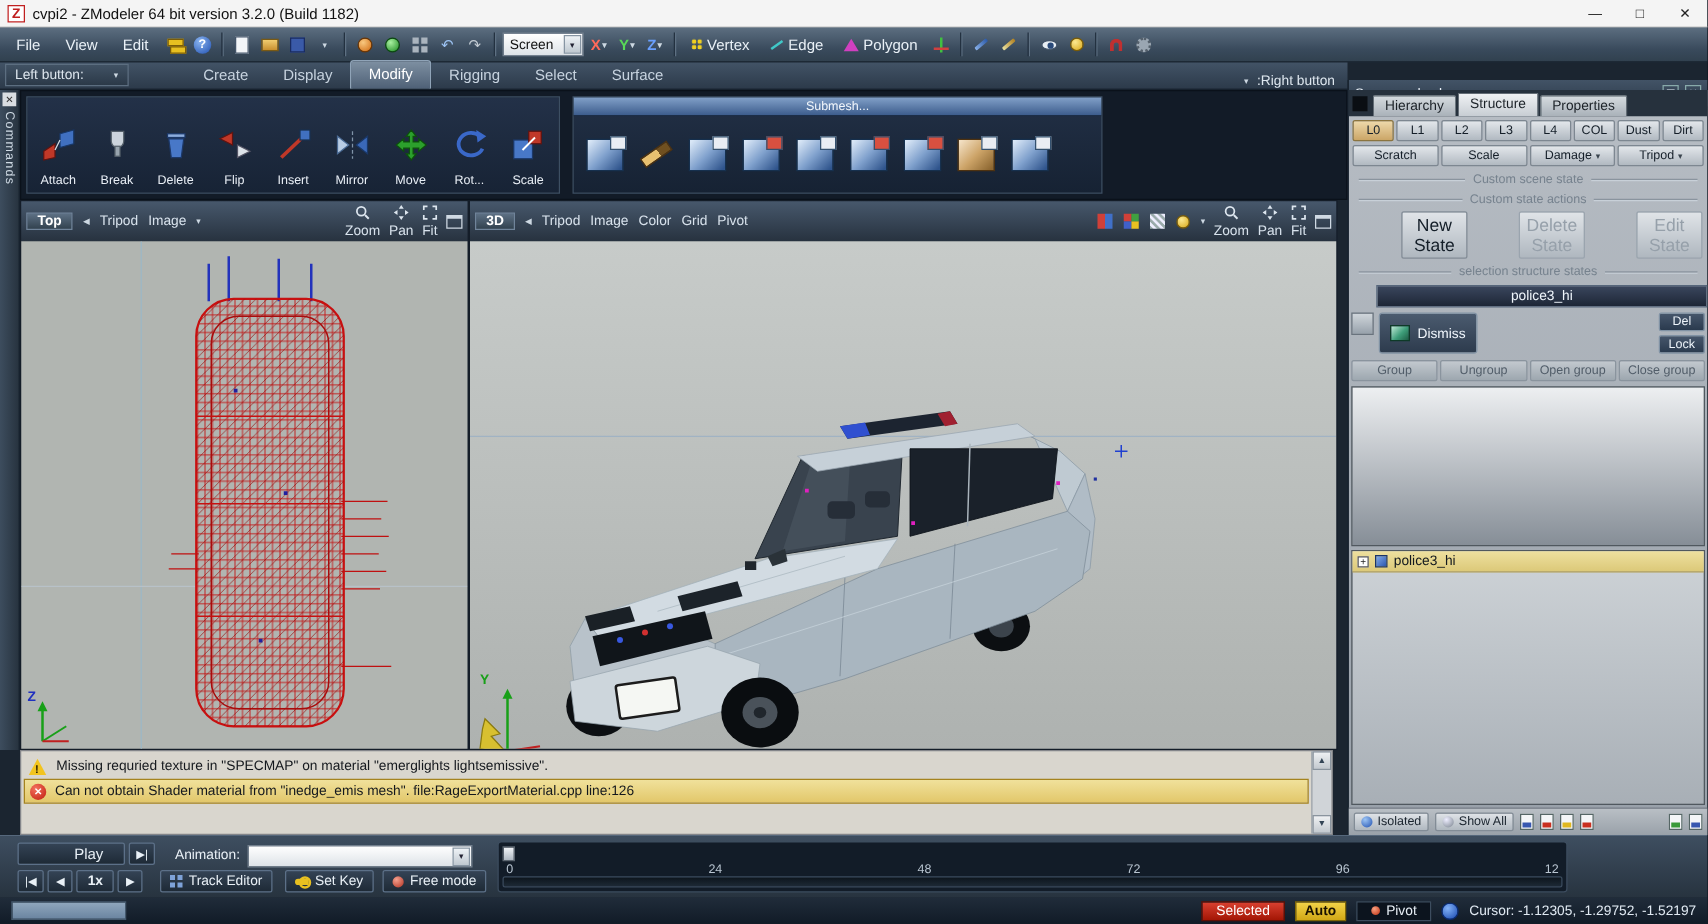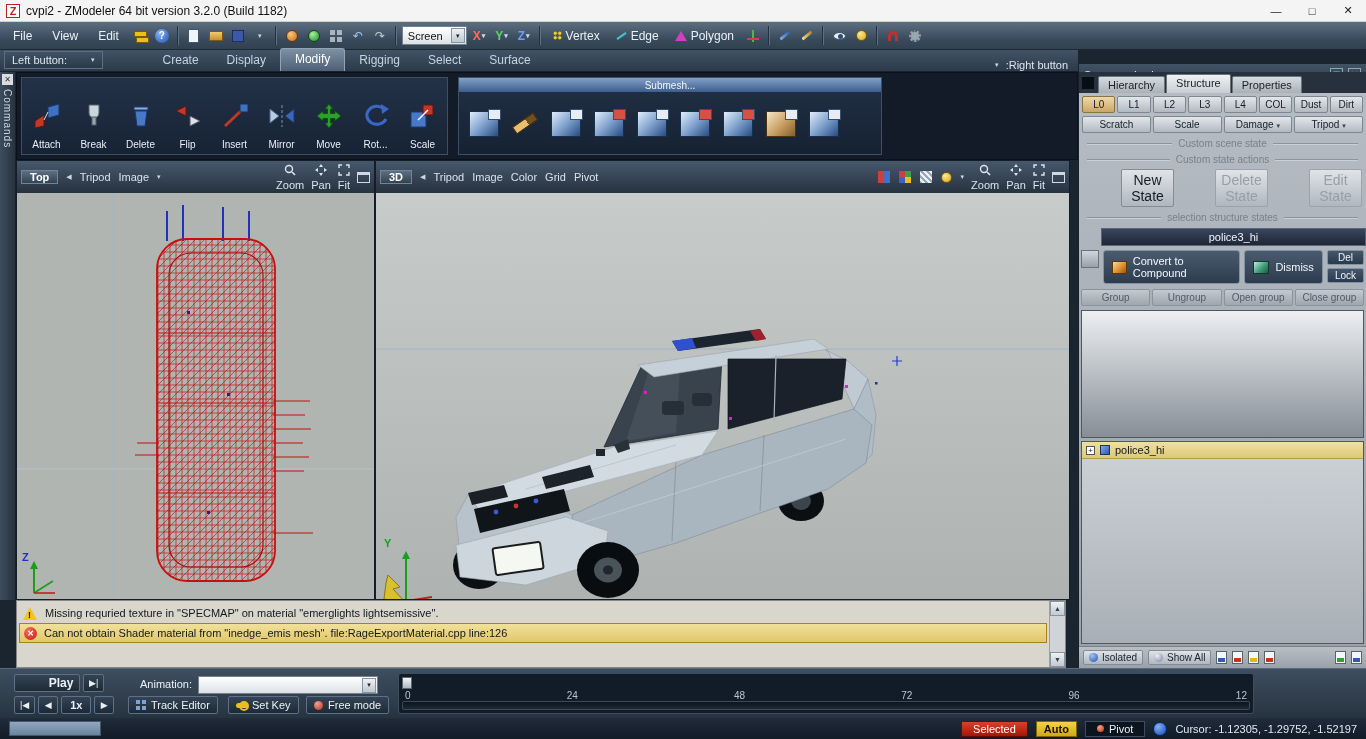--- a/index.html
+++ b/index.html
@@ -157,21 +157,21 @@
 .warn-ico b{position:absolute;left:5px;top:3px;font-size:9px;color:#231a00;z-index:1;}
 .err-ico{width:13px;height:13px;border-radius:50%;background:radial-gradient(circle at 35% 30%,#f4705e,#bf1d0e);color:#fff;font-size:8px;font-weight:bold;text-align:center;line-height:13px;flex-shrink:0;}
 .msg-scroll{width:16px;background:#d0d4d8;border-left:1px solid #9aa0a6;display:flex;flex-direction:column;justify-content:space-between;}
 .sc-btn{height:15px;background:linear-gradient(#eff1f3,#c3c9cf);border:1px solid #8a949e;font-size:7px;color:#345;display:flex;align-items:center;justify-content:center;}
 
 
 .playback{position:absolute;left:0;top:668px;width:1366px;height:50px;background:linear-gradient(#3e4e60,#27333f);border-top:1px solid #56687c;}
 .pb-row1{position:absolute;left:14px;top:5px;display:flex;gap:3px;}
 .pb-row2{position:absolute;left:14px;top:27px;display:flex;gap:3px;}
 .pbtn{height:18px;min-width:20px;padding:0 5px;background:linear-gradient(#34435 5,#1e2a36);background:linear-gradient(#344355,#1e2a36);border:1px solid #5c7088;color:#e9f0f6;font-size:9px;display:flex;align-items:center;justify-content:center;border-radius:2px;}
-.pbtn.big{width:66px;font-size:12px;font-weight:bold;padding-left:33px;}
+.pbtn.big{width:86px;font-size:12px;font-weight:normal;padding-left:33px;}
 .pbtn.speed{font-size:11px;font-weight:bold;width:30px;}
 .pb-label{position:absolute;left:140px;top:9px;color:#e9f0f6;font-size:11px;}
 .pb-combo{position:absolute;left:198px;top:7px;width:180px;height:18px;}
 .pb-btn{position:absolute;top:27px;height:18px;display:flex;align-items:center;gap:5px;padding:0 7px;background:linear-gradient(#344355,#1e2a36);border:1px solid #5c7088;color:#e9f0f6;font-size:11px;border-radius:2px;}
 .ki-grid{width:10px;height:10px;background:
  linear-gradient(#7ea2d8,#7ea2d8) 0 0/4px 4px no-repeat,
  linear-gradient(#7ea2d8,#7ea2d8) 6px 0/4px 4px no-repeat,
  linear-gradient(#7ea2d8,#7ea2d8) 0 6px/4px 4px no-repeat,
  linear-gradient(#7ea2d8,#7ea2d8) 6px 6px/4px 4px no-repeat;}
 .ki-key{width:11px;height:5px;background:#e8c020;border-radius:3px 0 0 3px;position:relative;}
@@ -688,24 +688,20 @@
       <span class="sbtn disabled">Delete State</span>
       <span class="sbtn disabled">Edit State</span>
     </div>
     <div class="faint">
         <span>selection structure states</span>
       </div>
     <div class="rp-nodebar">police3_hi</div>
     <div class="rp-actionrow">
       <span class="slot-icon"></span>
       <span class="bigbtn">
-        <span class="cube-orange"></span>
-        <span>Convert to Compound</span>
-      </span>
-      <span class="bigbtn">
         <span class="cube-teal"></span>
         <span>Dismiss</span>
       </span>
       <span class="minibtns">
         <span class="minibtn">Del</span>
         <span class="minibtn">Lock</span>
       </span>
     </div>
     <div class="rp-grouprow">
       <span class="gbtn">Group</span>

